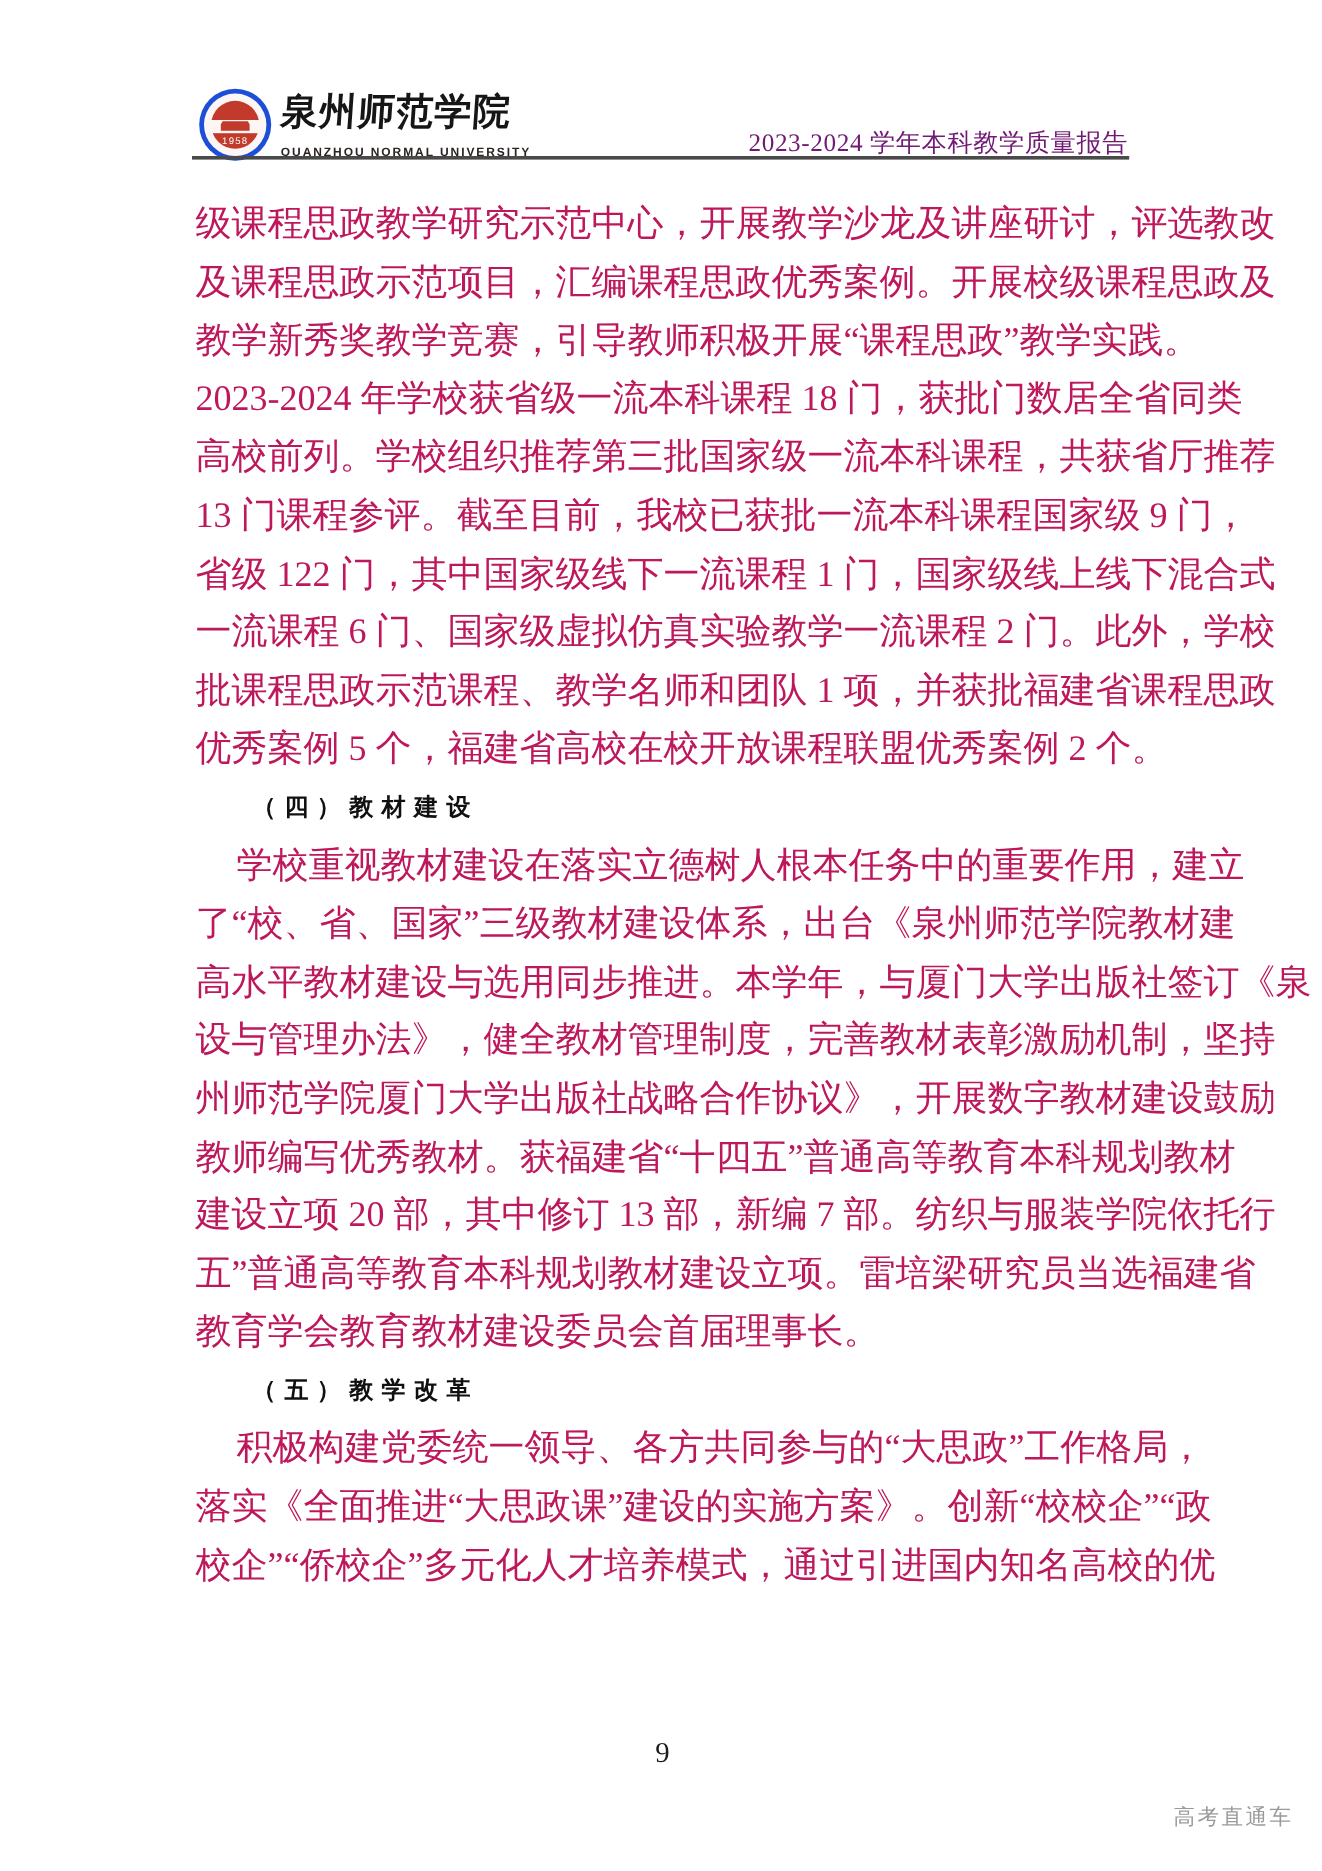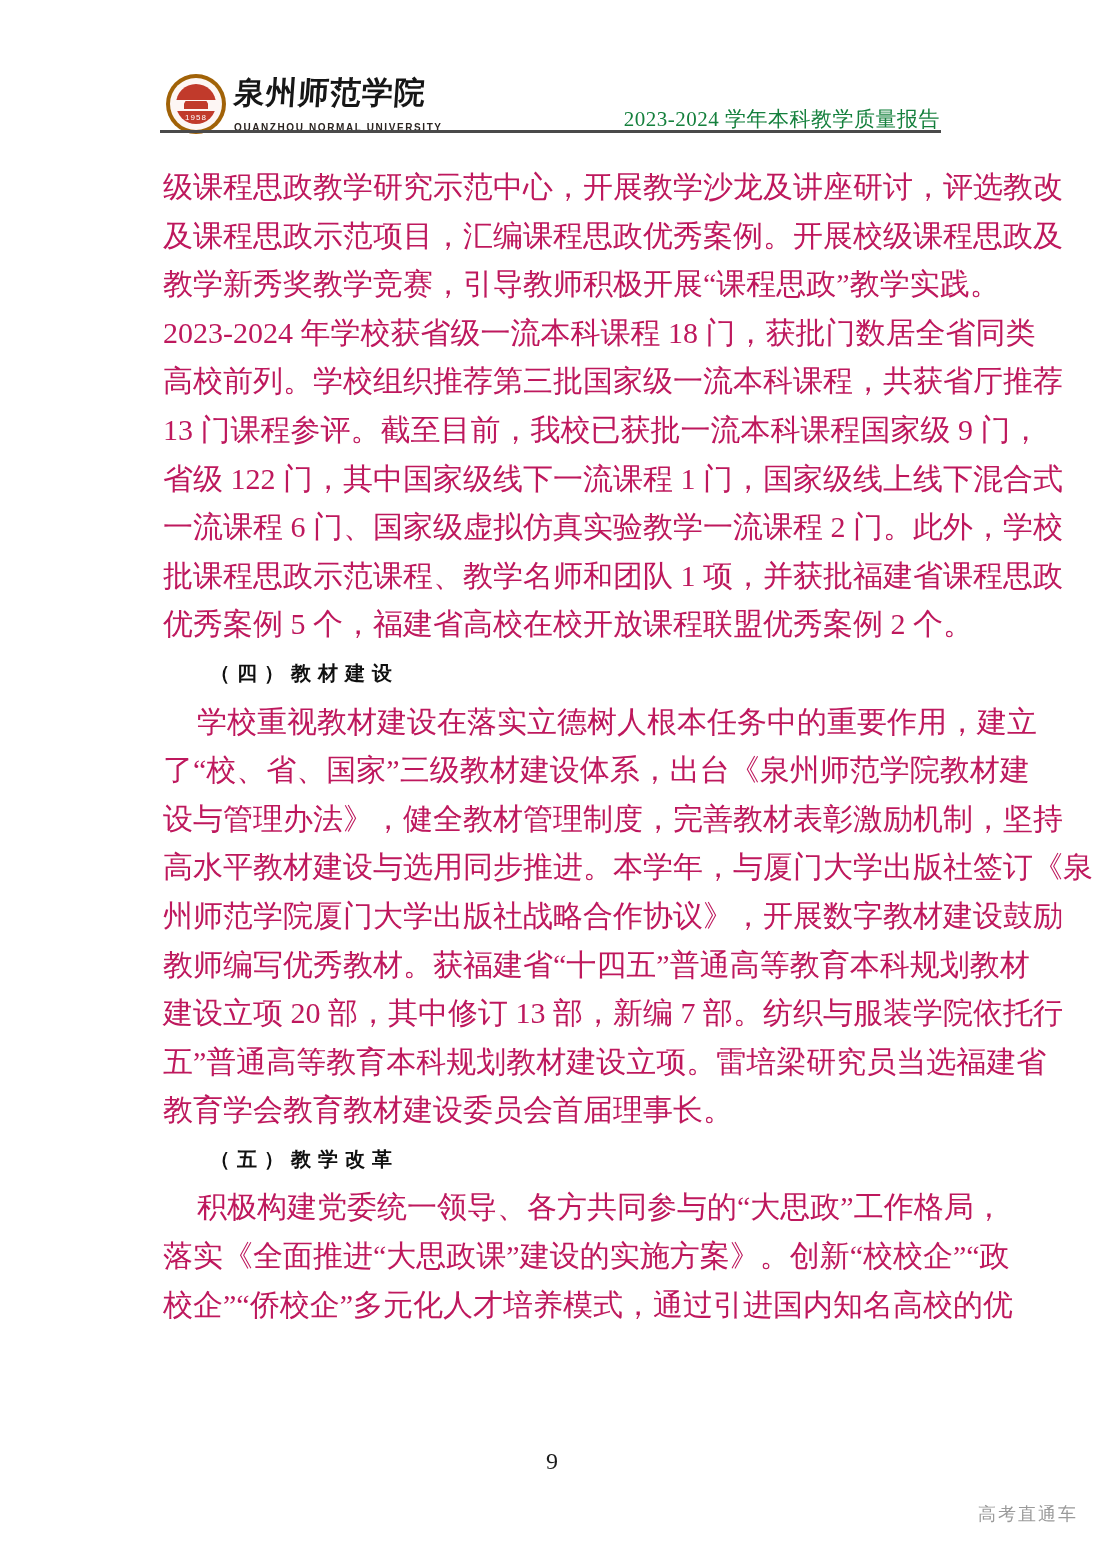--- a/index.html
+++ b/index.html
@@ -13,21 +13,21 @@
   .page { position: absolute; inset: 0; }
 
   
   .header-logo {
     position: absolute; left: 166px; top: 74px;
     display: flex; align-items: flex-start;
   }
   .seal {
     position: relative; width: 60px; height: 60px;
     border-radius: 50%;
-    background: #a16207;
+    background: #1d4ed8;
     flex: 0 0 auto;
     overflow: hidden;
   }
   .seal-ring { position: absolute; inset: 4px; border-radius: 50%; background: #fdf6f4; }
   .seal-core { position: absolute; inset: 10px; border-radius: 50%; background: #c13a2b; }
   .seal-band {
     position: absolute; left: 9px; right: 9px; top: 26px; height: 11px;
     background: #fdf6f4;
     display: flex; align-items: center; justify-content: center;
   }
@@ -53,21 +53,21 @@
   .logo-en {
     margin-top: 12px;
     font-size: 10px; line-height: 12px;
     font-weight: bold; color: #2b2421;
     letter-spacing: 1.6px;
     font-family: "Liberation Sans", "DejaVu Sans", sans-serif;
     white-space: nowrap;
   }
   .header-title {
     position: absolute; top: 105px; right: 162px;
-    font-size: 21px; color: #15803d;
+    font-size: 21px; color: #701a75;
     white-space: nowrap;
     letter-spacing: 0.5px;
   }
   .header-rule {
     position: absolute; left: 160px; top: 130px;
     width: 781px; height: 3px;
     background: #4a4a4a;
   }
 
   
@@ -135,22 +135,22 @@
       <div class="line">2023-2024 年学校获省级一流本科课程 18 门，获批门数居全省同类</div>
       <div class="line">高校前列。学校组织推荐第三批国家级一流本科课程，共获省厅推荐</div>
       <div class="line">13 门课程参评。截至目前，我校已获批一流本科课程国家级 9 门，</div>
       <div class="line">省级 122 门，其中国家级线下一流课程 1 门，国家级线上线下混合式</div>
       <div class="line">一流课程 6 门、国家级虚拟仿真实验教学一流课程 2 门。此外，学校</div>
       <div class="line">批课程思政示范课程、教学名师和团队 1 项，并获批福建省课程思政</div>
       <div class="line nofill">优秀案例 5 个，福建省高校在校开放课程联盟优秀案例 2 个。</div>
       <div class="heading">（四）教材建设</div>
       <div class="line indent">学校重视教材建设在落实立德树人根本任务中的重要作用，建立</div>
       <div class="line">了“校、省、国家”三级教材建设体系，出台《泉州师范学院教材建</div>
+      <div class="line">高水平教材建设与选用同步推进。本学年，与厦门大学出版社签订《泉</div>
       <div class="line">设与管理办法》，健全教材管理制度，完善教材表彰激励机制，坚持</div>
-      <div class="line">高水平教材建设与选用同步推进。本学年，与厦门大学出版社签订《泉</div>
       <div class="line">州师范学院厦门大学出版社战略合作协议》，开展数字教材建设鼓励</div>
       <div class="line">教师编写优秀教材。获福建省“十四五”普通高等教育本科规划教材</div>
       <div class="line">建设立项 20 部，其中修订 13 部，新编 7 部。纺织与服装学院依托行</div>
       <div class="line">五”普通高等教育本科规划教材建设立项。雷培梁研究员当选福建省</div>
       <div class="line nofill">教育学会教育教材建设委员会首届理事长。</div>
       <div class="heading">（五）教学改革</div>
       <div class="line indent">积极构建党委统一领导、各方共同参与的“大思政”工作格局，</div>
       <div class="line">落实《全面推进“大思政课”建设的实施方案》。创新“校校企”“政</div>
       <div class="line">校企”“侨校企”多元化人才培养模式，通过引进国内知名高校的优</div>
     </div>

